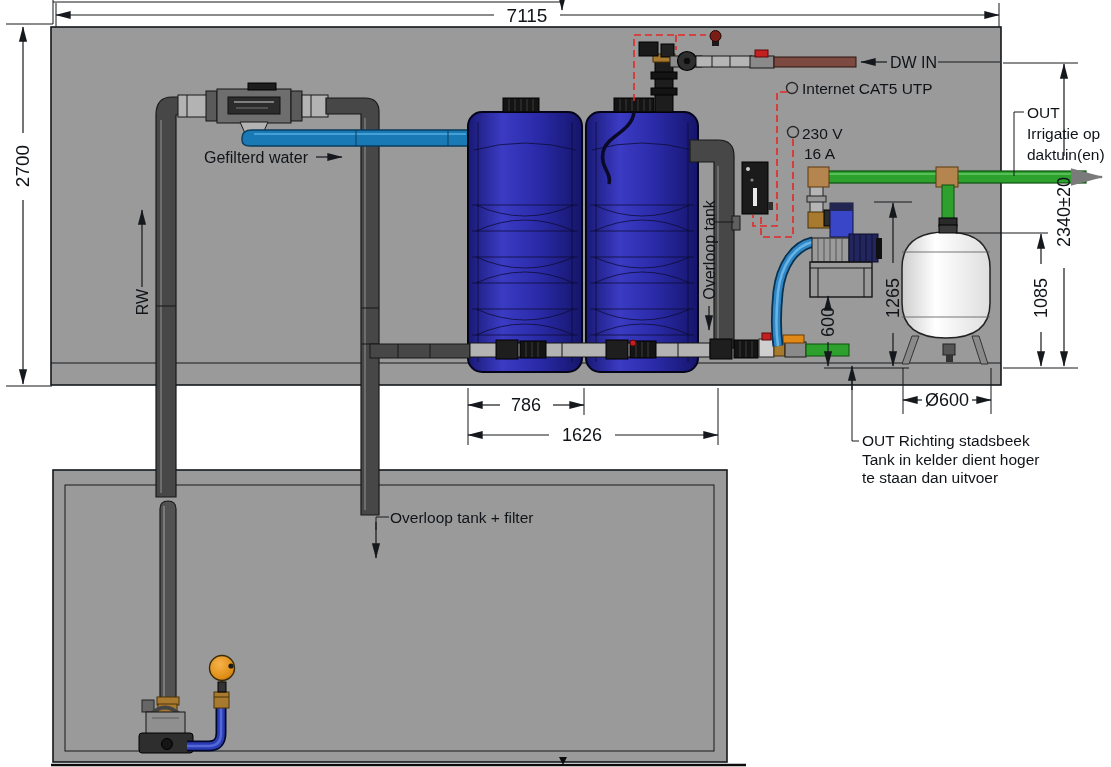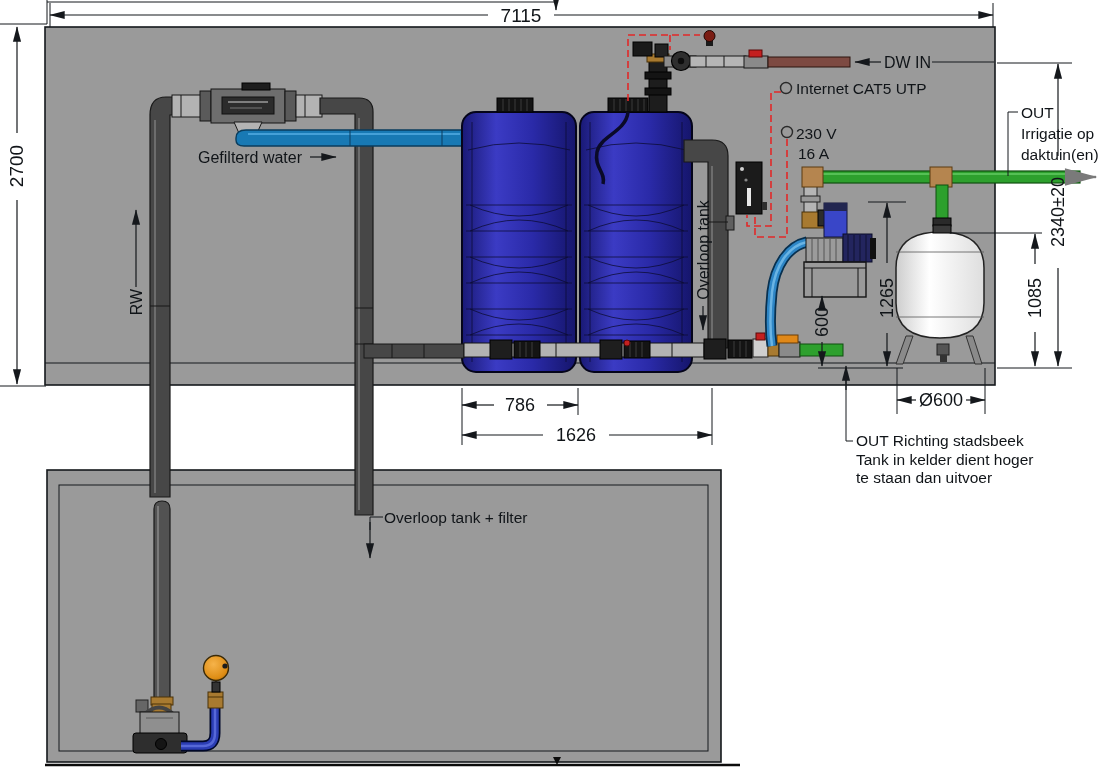--- a/index.html
+++ b/index.html
@@ -1,16 +1,16 @@
 <!DOCTYPE html>
 <html><head>
 <meta charset="utf-8">
 <style>
   html,body{margin:0;padding:0;background:#fff;}
-  .stage{width:1081px;height:767px;position:relative;font-family:"Liberation Sans",sans-serif;}
+  .stage{width:1081px;height:767px;position:relative;font-family:"Liberation Sans",sans-serif;margin-left:6px;}
   svg{display:block;}
   text{fill:#101418;font-family:"Liberation Sans",sans-serif;}
   .dimtxt{font-size:19px;}
   .dimtxt2{font-size:18px;}
   .lbl{font-size:16px;}
   .lbl2{font-size:15.5px;}
   .thin{stroke:#15181c;stroke-width:1;fill:none;}
   .dim{stroke:#15181c;stroke-width:1.2;fill:none;}
   .wire{stroke:#e22828;stroke-width:1.6;fill:none;stroke-dasharray:7 4;}
 </style>

